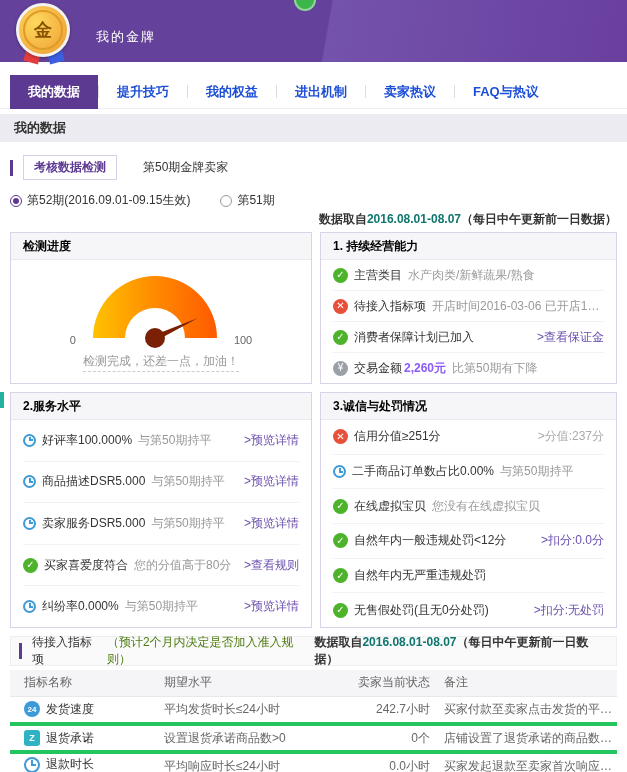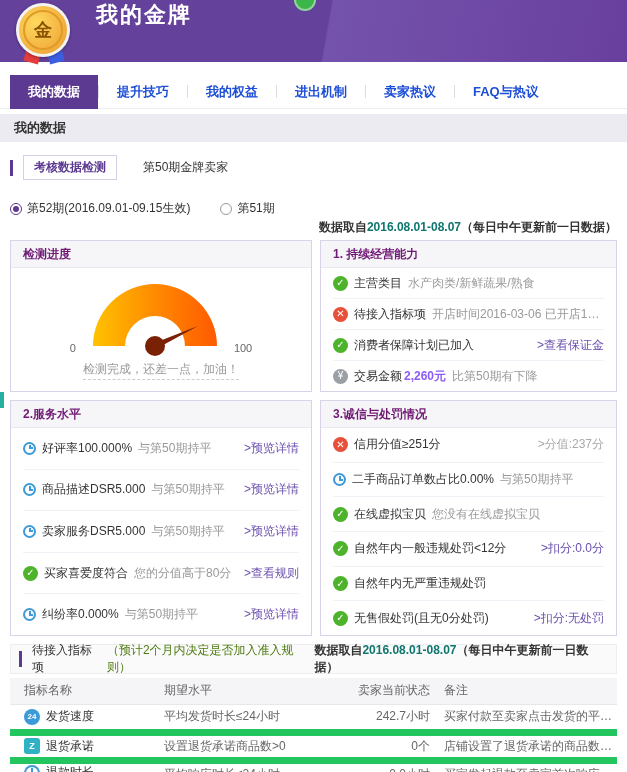--- a/index.html
+++ b/index.html
@@ -9,50 +9,50 @@
   
   .header{position:relative;height:62px;background:linear-gradient(100deg,#64419b 0%,#64419b 52%,#7453ac 52.3%,#693f9e 100%)}
   .medal{position:absolute;left:16px;top:3px;width:60px;height:76px;z-index:5}
   .ribbon{position:absolute;top:30px;width:15px;height:30px}
   .ribbon.red{left:11px;background:#e23c3c;transform:rotate(15deg)}
   .ribbon.blue{left:30px;background:#3c5fe2;transform:rotate(-15deg)}
   .medal-circle{position:absolute;left:0;top:0;width:54px;height:54px;border-radius:50%;
     background:radial-gradient(circle at 35% 35%,#ffd95e,#f0a93a 75%);border:3px solid #f3f3f3;
     display:flex;align-items:center;justify-content:center;box-shadow:0 1px 3px rgba(0,0,0,.35)}
   .medal-inner{width:40px;height:40px;border-radius:50%;border:2px solid #e09a28;display:flex;align-items:center;justify-content:center;font-weight:bold;color:#8a5400;font-size:18px}
-  .page-title{position:absolute;left:96px;top:0;color:#fff;font-size:22px;font-weight:bold;letter-spacing:2px}
+  .page-title{position:absolute;left:96px;top:28px;color:#fff;font-size:13px;font-weight:normal;letter-spacing:2px}
   .deco-circle{position:absolute;left:294px;top:-11px;width:22px;height:22px;border-radius:50%;background:#3cb54a;border:2px solid #8fd49a}
 
   
   .tabs{display:flex;align-items:center;height:34px;margin-top:13px;background:#fff;padding-left:10px;border-bottom:1px solid #ededed}
   .tab{padding:0 18px;line-height:34px;height:34px;font-size:13px;font-weight:bold;color:#1d4ed8;cursor:pointer;white-space:nowrap}
   .tab.active{background:#5c3a92;color:#fff}
   .sep{width:1px;height:13px;background:#ddd}
 
   .section-bar{height:28px;line-height:28px;background:#ecebf1;padding-left:14px;font-weight:bold;font-size:13px;margin-top:5px}
 
   .content{padding:0 10px;position:relative}
   .subtab-row{display:flex;align-items:center;margin-top:13px}
   .v-accent{width:3px;height:16px;background:#5c3a92;margin-right:10px;flex:none}
   .subtab{padding:3px 10px;margin-right:16px;color:#333;cursor:pointer;white-space:nowrap}
   .subtab.active{border:1px solid #d7cfe8;color:#5c3a92;font-weight:bold}
 
-  .period-row{display:flex;align-items:center;margin-top:20px}
+  .period-row{display:flex;align-items:center;margin-top:12px}
   .radio{display:flex;align-items:center;margin-right:30px;cursor:pointer}
   .rdot{width:12px;height:12px;border-radius:50%;border:1px solid #999;margin-right:5px;position:relative;background:#fff;flex:none}
   .radio.checked .rdot{border-color:#5c3a92}
   .radio.checked .rdot::after{content:"";position:absolute;left:2px;top:2px;width:6px;height:6px;border-radius:50%;background:#5c3a92}
 
   .data-note{text-align:right;margin-top:2px;font-weight:bold;color:#333}
   .orange{color:#0f766e}
 
   
   .grid{display:grid;grid-template-columns:302px 1fr;grid-template-rows:152px 236px;gap:8px;margin-top:4px}
   .panel{border:1px solid #d9d2e8;background:#fff;overflow:hidden}
-  .panel-h{height:27px;line-height:27px;background:#f6f6f8;border-bottom:1px solid #eae6f2;padding-left:12px;font-weight:bold;color:#701a75}
+  .panel-h{height:27px;line-height:27px;background:#f6f6f8;border-bottom:1px solid #eae6f2;padding-left:12px;font-weight:bold;color:#000000}
   .panel-body{height:calc(100% - 27px);display:flex;flex-direction:column;padding:0 12px}
   .prow{flex:1;display:flex;align-items:center;border-bottom:1px solid #f3f1f8;min-height:0;overflow:hidden}
   .prow:last-child{border-bottom:none}
   .lbl{color:#333;white-space:nowrap}
   .det{color:#999;margin-left:6px;white-space:nowrap;overflow:hidden;text-overflow:ellipsis}
   .val{color:#8b5cf6;font-weight:bold;margin-left:2px;white-space:nowrap}
   .plink{margin-left:auto;color:#6b4fad;text-decoration:none;white-space:nowrap;cursor:pointer}
   .pnote{margin-left:auto;color:#aaa;white-space:nowrap}
 
   .ic{flex:none;width:15px;height:15px;border-radius:50%;margin-right:6px;display:inline-flex;align-items:center;justify-content:center;color:#fff;font-size:10px;line-height:1}
@@ -70,21 +70,21 @@
   .gcaption{color:#999;margin-top:3px;border-bottom:1px dashed #ccc;padding-bottom:1px}
 
   
   .pending-bar{display:flex;align-items:center;margin-top:8px;height:30px;background:#fafafa;border:1px solid #eee;padding:0 8px}
   .pb-title{font-weight:normal;color:#333;margin:0 4px 0 0}
   .pb-hint{color:#4d7c0f}
   .pb-note{margin-left:auto;font-weight:bold;color:#333}
 
   .metrics{width:100%;border-collapse:collapse;margin-top:4px;font-size:12px;table-layout:fixed}
   .metrics th{background:#f5f5f7;color:#666;font-weight:normal;height:26px;text-align:left;padding-left:14px;border-bottom:1px solid #e8e8e8}
-  .metrics td{height:28px;border-bottom:7px solid #22c55e;color:#666;padding-left:14px;white-space:nowrap;overflow:hidden;text-overflow:ellipsis}
+  .metrics td{height:28px;border-bottom:4px solid #22c55e;color:#666;padding-left:14px;white-space:nowrap;overflow:hidden;text-overflow:ellipsis}
   .metrics .c{text-align:right;padding-left:0}
   .th1{width:140px}.th2{width:165px}.th3{width:115px}
   .name-wrap{display:inline-flex;align-items:center;gap:6px}
   .tname{color:#333}
   .ric{flex:none;width:16px;height:16px;border-radius:50%;background:#3d9ad8;color:#fff;font-size:8px;display:inline-flex;align-items:center;justify-content:center;font-weight:bold}
   .ric.sq{border-radius:3px;background:#2fb3c4;font-size:9px}
   .ric.clk{background:#fff;border:2px solid #3d9ad8;position:relative}
   .ric.clk::before{content:"";position:absolute;left:4.5px;top:1.5px;width:2px;height:5px;background:#3d9ad8}
   .ric.clk::after{content:"";position:absolute;left:4.5px;top:5px;width:5px;height:2px;background:#3d9ad8}
   .remark{color:#999}

